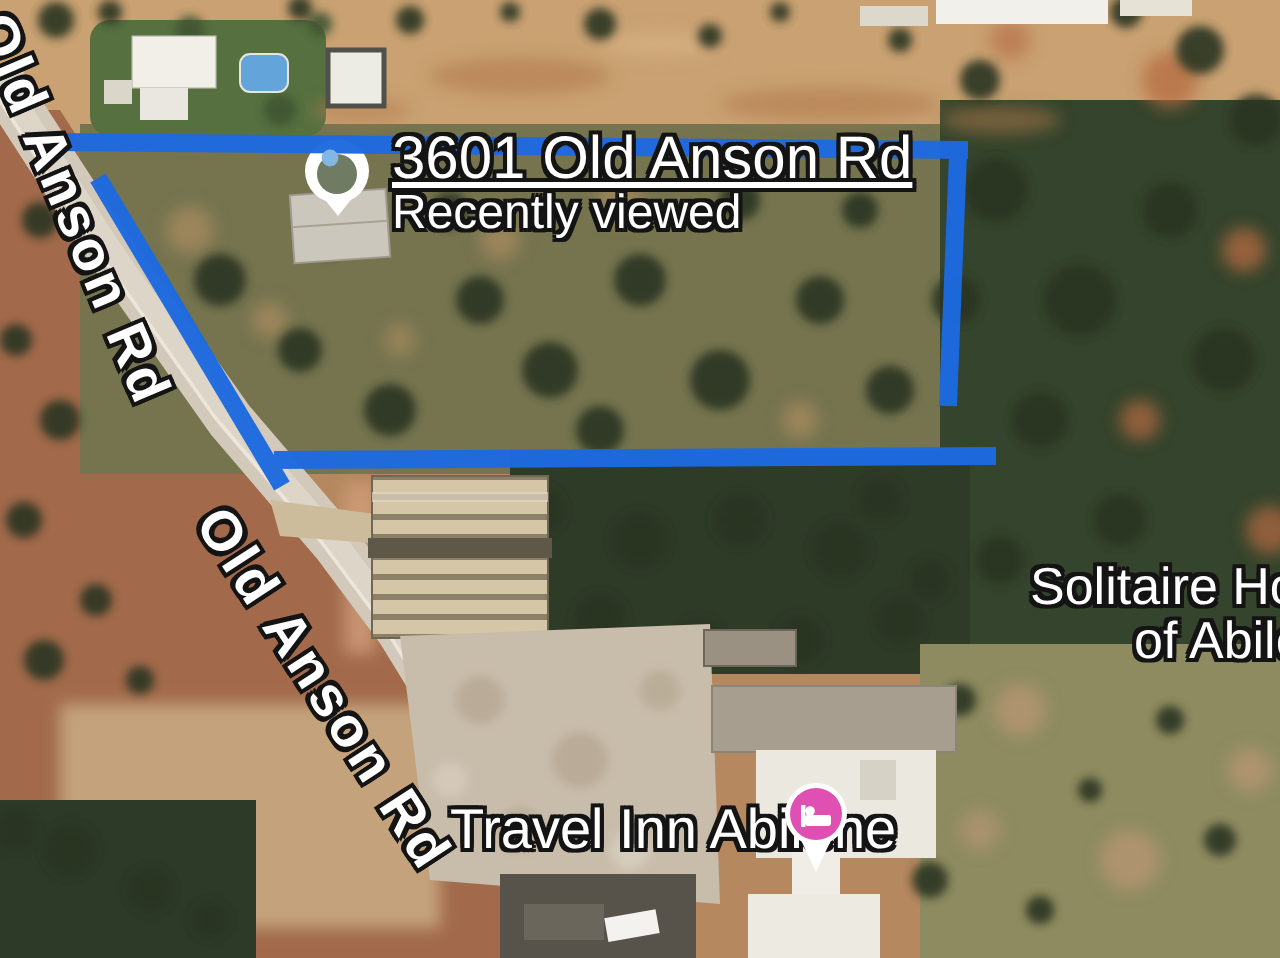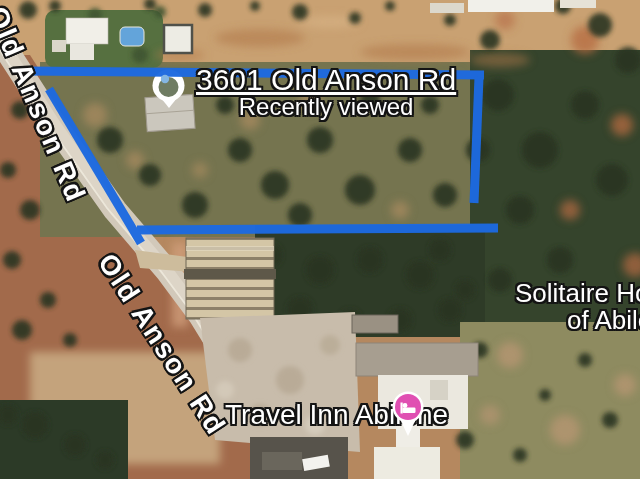--- a/index.html
+++ b/index.html
@@ -8,21 +8,21 @@
   #terrain{position:absolute;left:0;top:0;z-index:0;}
   .lbl{position:absolute;color:#fff;white-space:nowrap;font-weight:500;
     text-shadow:-2px -2px 0 #141414,0 -2px 0 #141414,2px -2px 0 #141414,
       -2px 0 0 #141414,2px 0 0 #141414,-2px 2px 0 #141414,0 2px 0 #141414,
       2px 2px 0 #141414,-1px 1px 0 #141414,1px -1px 0 #141414;}
   .road-lbl{font-size:28px;font-weight:700;letter-spacing:2px;transform-origin:0 0;z-index:2;}
   #road-label-1{left:10px;top:2px;transform:rotate(67deg);}
   #road-label-2{left:118px;top:248px;transform:rotate(57deg);}
   #marker-label{left:196px;top:65px;z-index:4;}
   #marker-title{font-size:30px;line-height:30px;text-decoration:underline;}
-  #marker-status{font-size:24px;line-height:24px;margin-top:0px;text-align:center;}
+  #marker-status{font-size:24px;line-height:24px;margin-top:0px;}
   #travel-inn-label{left:225px;top:399px;font-size:28px;z-index:2;}
   #solitaire-label{left:515px;top:280px;font-size:26px;line-height:27px;z-index:2;}
   #solitaire-line2{margin-left:52px;}
   #lodging-pin-svg{position:absolute;left:389px;top:390px;z-index:5;}
 </style>
 </head>
 <body>
 
 <div id="screen">
 

